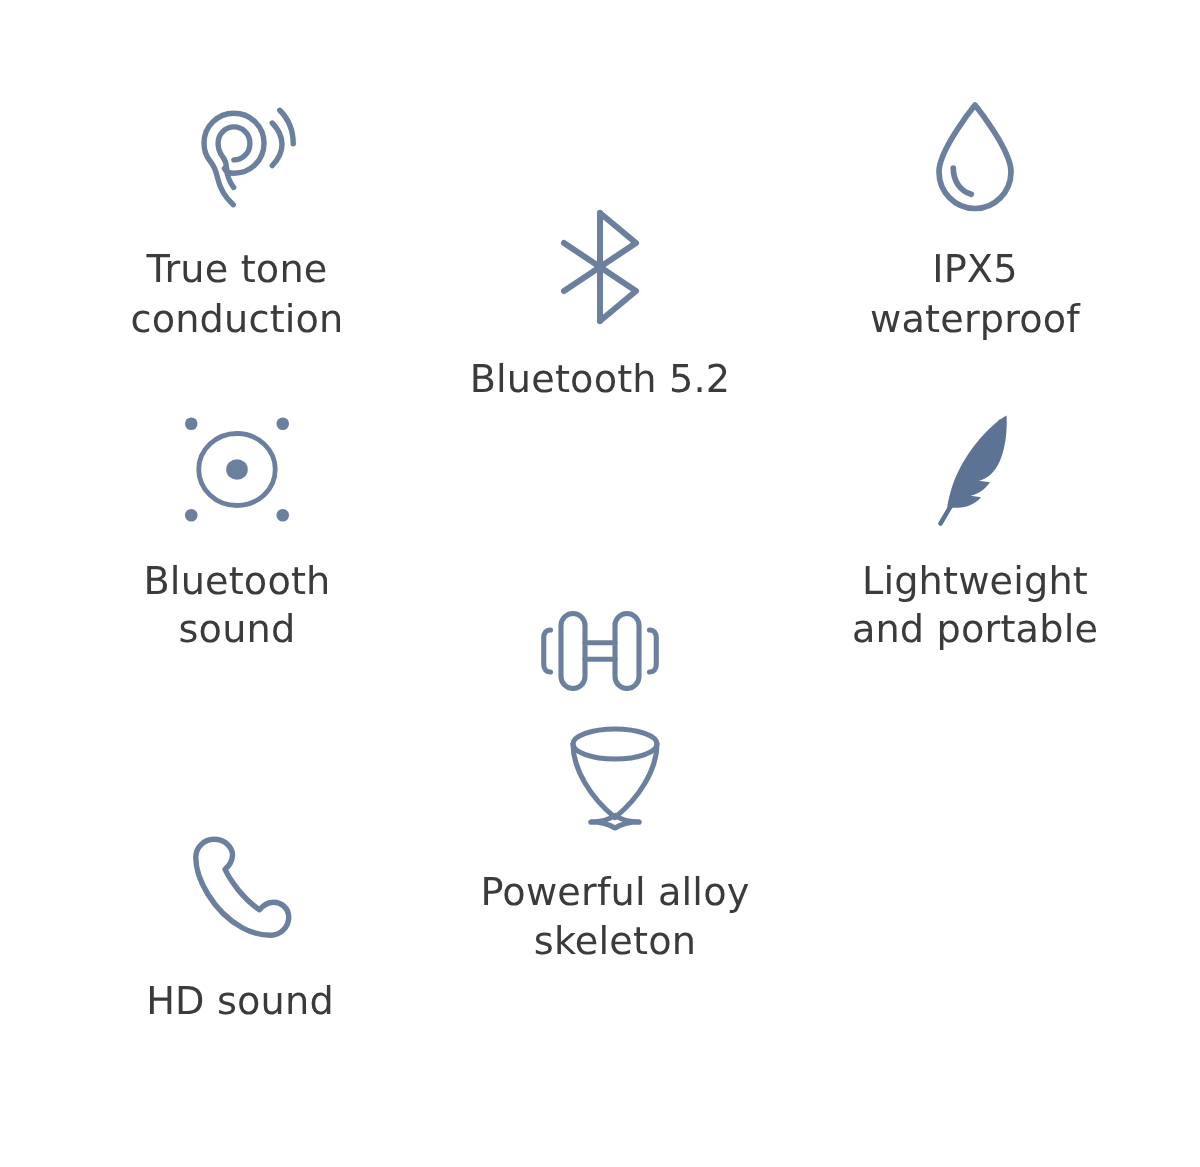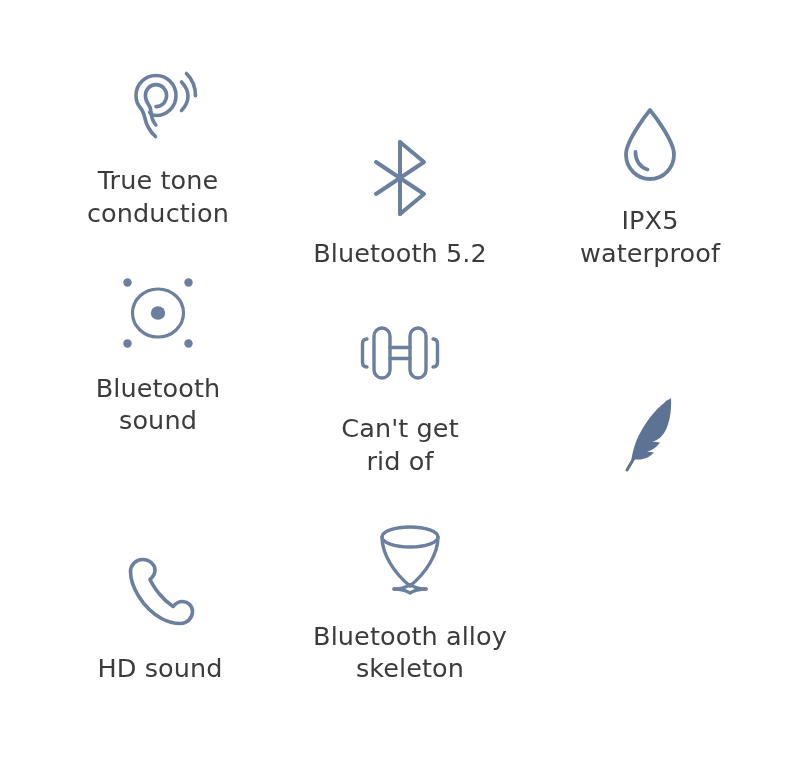--- a/index.html
+++ b/index.html
@@ -46,21 +46,21 @@
     color: #3b3b3b;
     font-size: 25.5px;
     line-height: 1.28;
     letter-spacing: 0.1px;
     white-space: pre-line;
     max-width: 235px;
   }
   
   .col-1 { transform: translateX(-2px); }
   .col-2 { transform: translateX(0px); justify-content: flex-end; }
-  .col-3 { transform: translateX(10px); justify-content: flex-end; }
+  .col-3 { transform: translateX(10px); }
 
   .row-1 .feature-icon { height: 86px; }
   .row-2 .feature-icon { height: 86px; }
   .row-3 .feature-icon { height: 86px; }
 </style>
 </head>
 <body>
 
 <div class="feature-grid">
 
@@ -118,31 +118,31 @@
     <div class="feature-icon">
       <svg width="84" height="62" viewBox="0 0 84 62" fill="none" stroke="#6b7f9e" stroke-width="3.4" stroke-linecap="round" stroke-linejoin="round">
         <rect x="16" y="6" width="16" height="50" rx="8"></rect>
         <rect x="52" y="6" width="16" height="50" rx="8"></rect>
         <path d="M9 17 C6 17 4.5 19 4.5 22 L4.5 40 C4.5 43 6 45 9 45"></path>
         <path d="M75 17 C78 17 79.5 19 79.5 22 L79.5 40 C79.5 43 78 45 75 45"></path>
         <path d="M32 25.5 L52 25.5"></path>
         <path d="M32 36.5 L52 36.5"></path>
       </svg>
     </div>
-    <div class="feature-label">Can't get
-rid of</div>
   </div>
 
   <div class="feature-cell row-2 col-3">
     <div class="feature-icon">
       <svg width="62" height="80" viewBox="0 0 62 80" fill="none">
         <path d="M52 4 C52 4 53.5 21 47.5 34.5 C44 42.5 38.5 46.5 33.5 47.5 L41 48.5 C37.5 53.5 33 56.5 28 57.5 L35 58.5 C31 63 25.5 65.5 19.5 65.5 L12.5 65.5 C12.5 65.5 14 53 20 41 C27.5 26 40 11 52 4 Z" fill="#5d7394"></path>
         <path d="M48 8 L8 76" stroke="#5d7394" stroke-width="3" stroke-linecap="round"></path>
       </svg>
     </div>
+    <div class="feature-label">Lightweight
+and portable</div>
   </div>
 
 
   <div class="feature-cell row-3 col-2">
     <div class="feature-icon">
       <svg width="76" height="76" viewBox="0 0 76 76" fill="none" stroke="#6b7f9e" stroke-width="3.6" stroke-linecap="round" stroke-linejoin="round">
         <path d="M20.5 4.5 C14 4.5 8.5 10 8.5 16.5 C8.5 24 11 32 16.5 41 C22 50 30.5 58.5 39.5 63.5 C47 67.6 54 68.5 58.5 68.5 C65 68.5 70.5 63 70.5 56.5 C70.5 50 65 46.5 60.5 46.5 C56.5 46.5 53.5 48.5 51 51.5 C46.5 48.5 41.5 44 37 38.5 C33.5 34 30 29 28 24.5 C31 22 33 19 33 15 C33 10.2 28.5 4.5 20.5 4.5 Z"></path>
       </svg>
     </div>
     <div class="feature-label">HD sound</div>
@@ -151,17 +151,17 @@
   <div class="feature-cell row-3 col-3">
     <div class="feature-icon">
       <svg width="72" height="74" viewBox="0 0 72 74" fill="none" stroke="#6b7f9e" stroke-width="3.4" stroke-linecap="round" stroke-linejoin="round">
         <ellipse cx="36" cy="13" rx="28" ry="10"></ellipse>
         <path d="M8 13 C8 30 20 49 36 62"></path>
         <path d="M64 13 C64 30 52 49 36 62"></path>
         <path d="M20 65 C26 65 32 63.5 36 60.5 C40 63.5 46 65 52 65"></path>
         <path d="M20 65 C26 65 32 66.5 36 69 C40 66.5 46 65 52 65"></path>
       </svg>
     </div>
-    <div class="feature-label">Bluetooth alloy
+    <div class="feature-label">Powerful alloy
 skeleton</div>
   </div>
 
 </div>
 
 </body></html>

